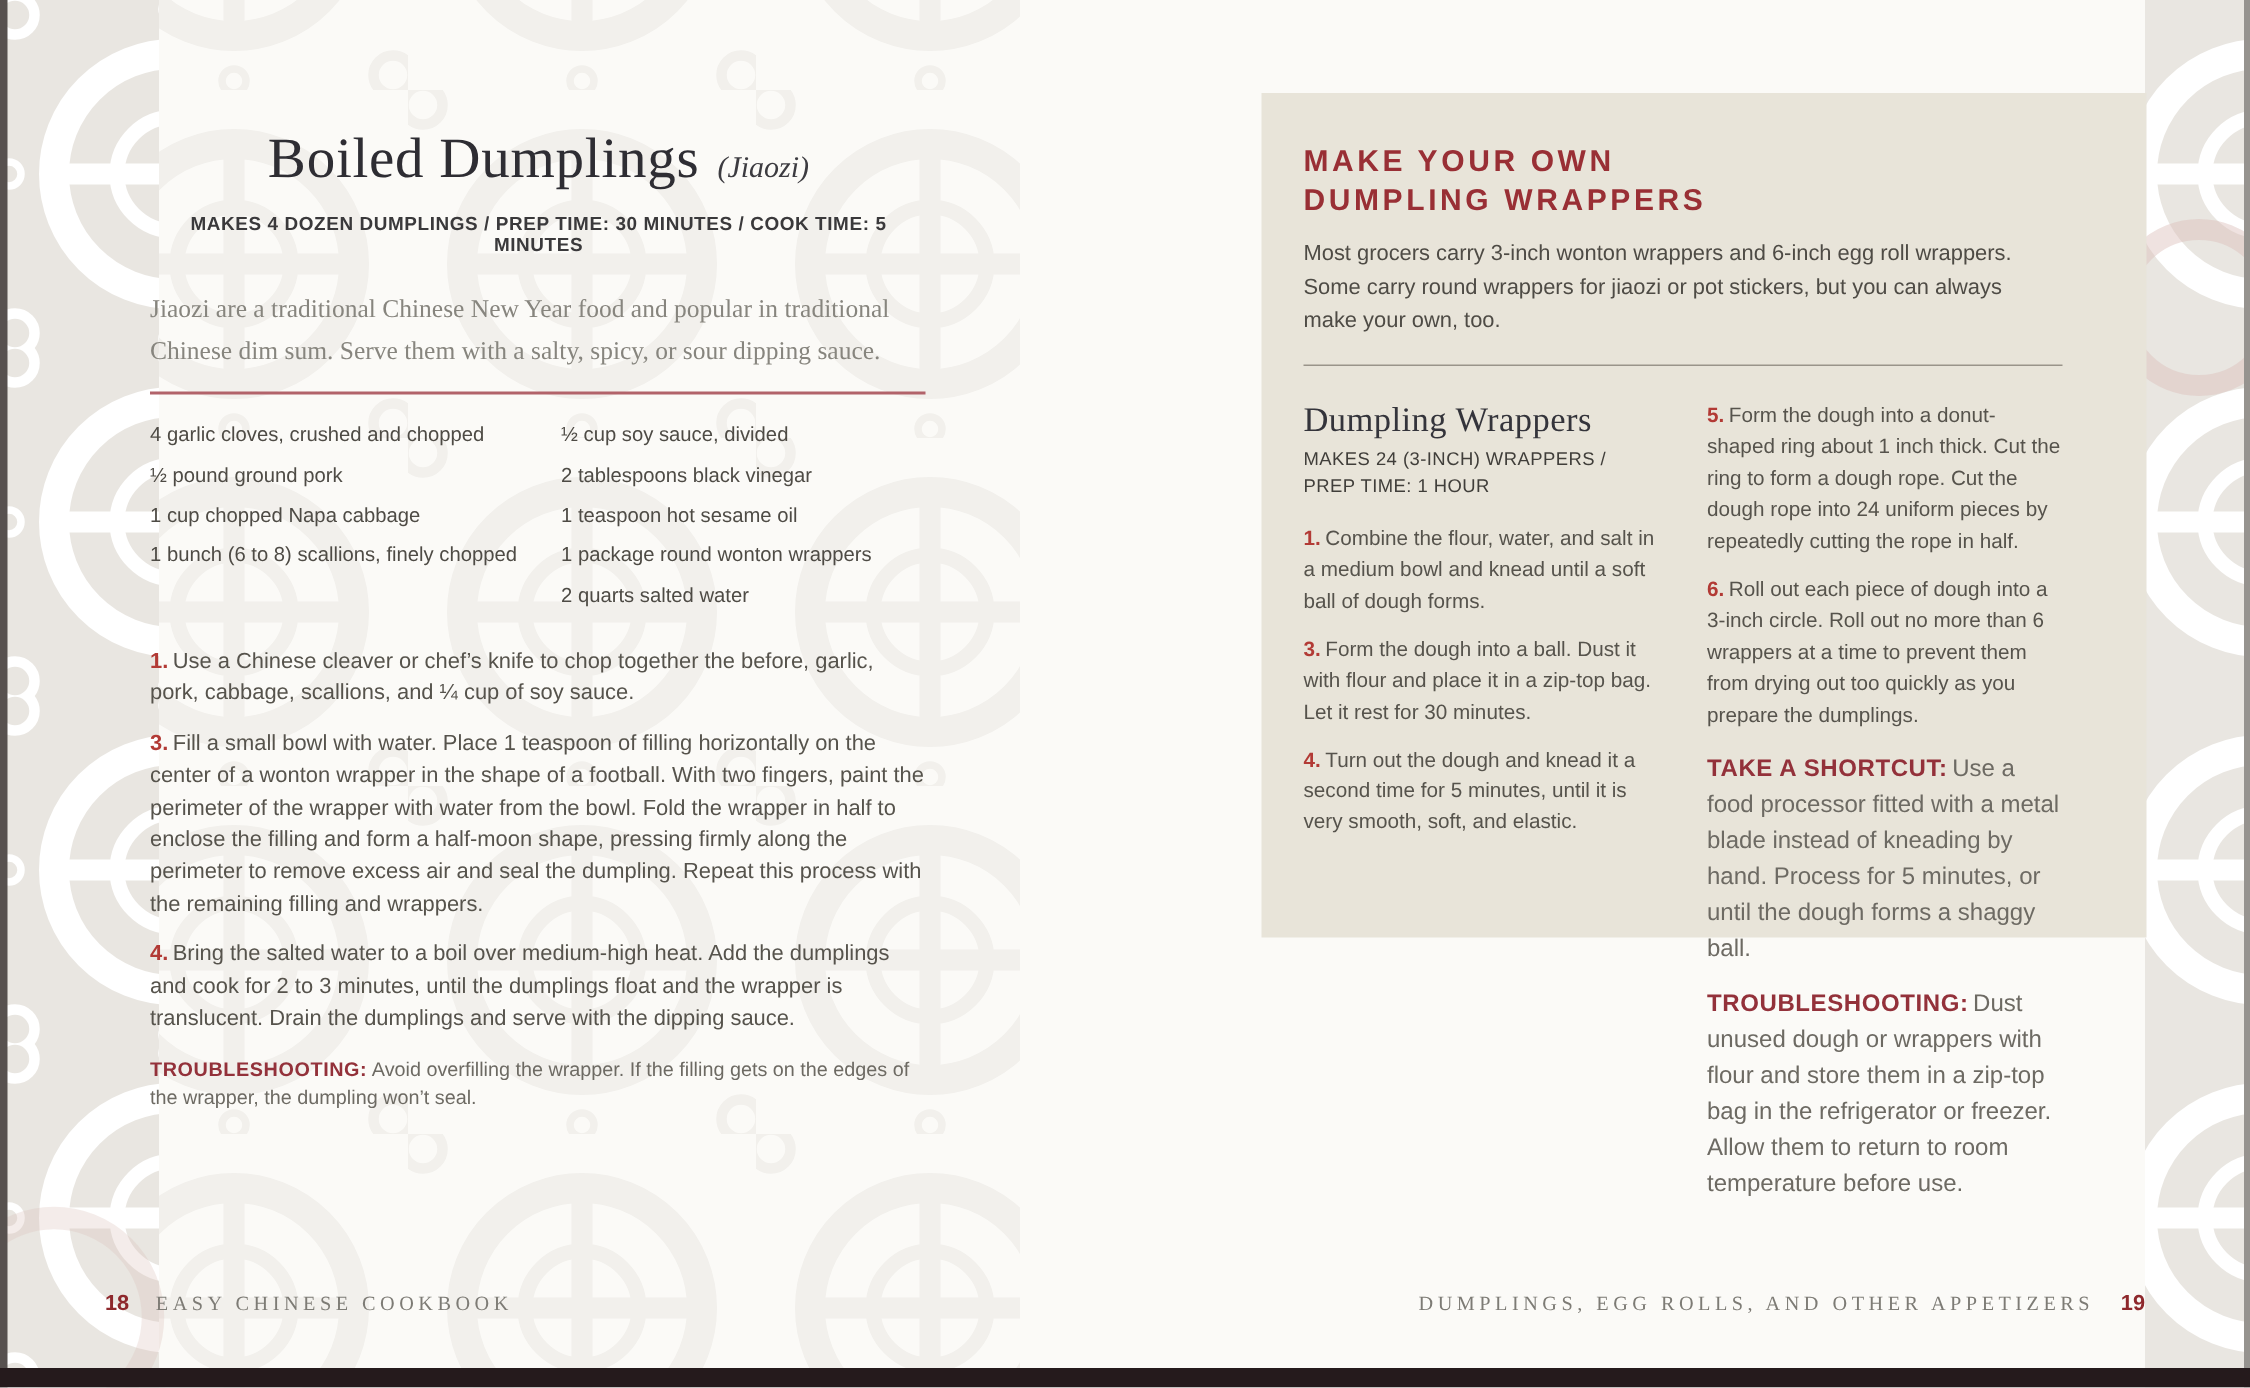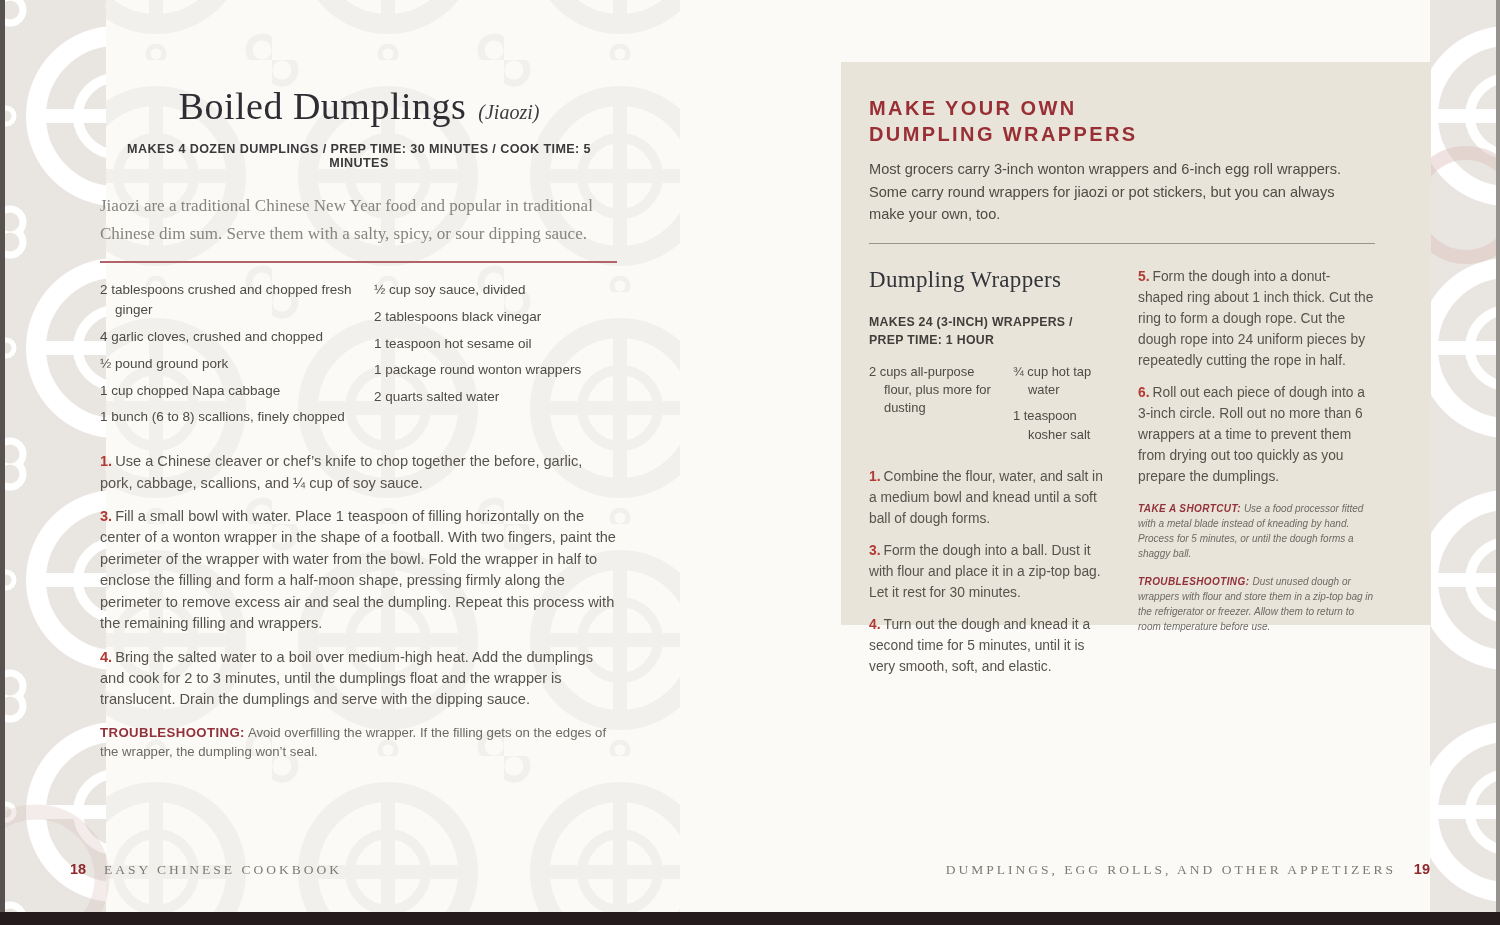--- a/index.html
+++ b/index.html
@@ -39,32 +39,32 @@
   .panel{position:absolute;left:841px;top:62px;width:590px;height:563px;
     background:#e8e4d9;z-index:2;box-sizing:border-box;padding:33px 42px 0 28px;}
   .panel-title{font-size:20px;font-weight:bold;letter-spacing:2.4px;
     color:#992f35;line-height:1.3;}
   .panel-intro{margin-top:11px;font-size:14.6px;line-height:1.55;color:#4e4b45;width:505px;}
   .panel-rule{margin-top:17px;border-top:1px solid #99948a;width:506px;}
   .panel-cols{display:flex;margin-top:23px;}
   .pcol1{width:241px;margin-right:28px;}
   .pcol2{width:237px;}
   .rp-recipe-title{font-family:"Liberation Serif",serif;font-size:23px;color:#34343b;letter-spacing:0.3px;}
-  .rp-meta{margin-top:20px;font-size:12.3px;font-weight:bold;color:#403e3a;
+  .rp-meta{margin-top:4px;font-size:12.3px;font-weight:normal;color:#403e3a;
     letter-spacing:0.3px;line-height:1.5;}
   .rp-intro{margin-top:10px;font-family:"Liberation Serif",serif;font-size:15.5px;
     line-height:1.52;color:#8b897f;}
   .rp-ingredients{display:flex;margin-top:13px;font-size:12.9px;line-height:1.42;color:#4e4b45;}
   .rp-ing-col1{width:132px;margin-right:12px;}
   .rp-ing-col2{width:95px;}
   .rp-ing-col2 .ing{margin-bottom:8px;}
   .rp-steps{margin-top:15px;font-size:13.8px;line-height:1.52;color:#56534c;}
   .rp-steps .step{margin-bottom:11px;}
   .pcol2 .rp-steps{margin-top:0;}
-  .pcol2 .note{margin-top:13px;font-size:10px;line-height:1.5;font-style:italic;}
+  .pcol2 .note{margin-top:13px;font-size:16px;line-height:1.5;}
 
   
   .footer{position:absolute;top:861px;z-index:3;font-size:13.5px;}
   .footer .pagenum{font-weight:bold;color:#8e282c;font-size:14.5px;}
   .footer .book{font-family:"Liberation Serif",serif;letter-spacing:3px;color:#7d7b75;}
   .footer-left{left:70px;}
   .footer-left .book{margin-left:14px;}
   .footer-right{right:70px;text-align:right;}
   .footer-right .book{margin-right:14px;}
 </style>
@@ -122,21 +122,20 @@
   <div class="lp-title">
     <span class="main">Boiled Dumplings</span>
     <span class="suffix">(Jiaozi)</span>
   </div>
   <div class="lp-meta">MAKES 4 DOZEN DUMPLINGS / PREP TIME: 30 MINUTES / COOK TIME: 5 MINUTES</div>
   <div class="lp-intro">Jiaozi are a traditional Chinese New Year food and popular in traditional Chinese dim sum. Serve them with a salty, spicy, or sour dipping sauce.</div>
   <div class="lp-rule"></div>
 
   <div class="lp-ingredients">
     <div class="lp-ing-col1">
-      <div class="ing">2 tablespoons crushed and chopped fresh ginger</div>
       <div class="ing">4 garlic cloves, crushed and chopped</div>
       <div class="ing">½ pound ground pork</div>
       <div class="ing">1 cup chopped Napa cabbage</div>
       <div class="ing">1 bunch (6 to 8) scallions, finely chopped</div>
     </div>
     <div class="lp-ing-col2">
       <div class="ing">½ cup soy sauce, divided</div>
       <div class="ing">2 tablespoons black vinegar</div>
       <div class="ing">1 teaspoon hot sesame oil</div>
       <div class="ing">1 package round wonton wrappers</div>
@@ -169,29 +168,20 @@
   <div class="panel-intro">Most grocers carry 3-inch wonton wrappers and 6-inch egg roll wrappers. Some carry round wrappers for jiaozi or pot stickers, but you can always make your own, too.</div>
   <div class="panel-rule"></div>
 
   <div class="panel-cols">
     <div class="pcol1">
       <div class="rp-recipe-title">Dumpling Wrappers</div>
       <div class="rp-meta">
         <div>MAKES 24 (3-INCH) WRAPPERS /</div>
         <div>PREP TIME: 1 HOUR</div>
       </div>
-      <div class="rp-ingredients">
-        <div class="rp-ing-col1">
-          <div class="ing">2 cups all-purpose flour, plus more for dusting</div>
-        </div>
-        <div class="rp-ing-col2">
-          <div class="ing">¾ cup hot tap water</div>
-          <div class="ing">1 teaspoon kosher salt</div>
-        </div>
-      </div>
       <div class="rp-steps">
         <div class="step">
           <span class="stepnum">1.</span><span>Combine the flour, water, and salt in a medium bowl and knead until a soft ball of dough forms.</span>
         </div>
         <div class="step">
           <span class="stepnum">3.</span><span>Form the dough into a ball. Dust it with flour and place it in a zip-top bag. Let it rest for 30 minutes.</span>
         </div>
         <div class="step">
           <span class="stepnum">4.</span><span>Turn out the dough and knead it a second time for 5 minutes, until it is very smooth, soft, and elastic.</span>
         </div>

